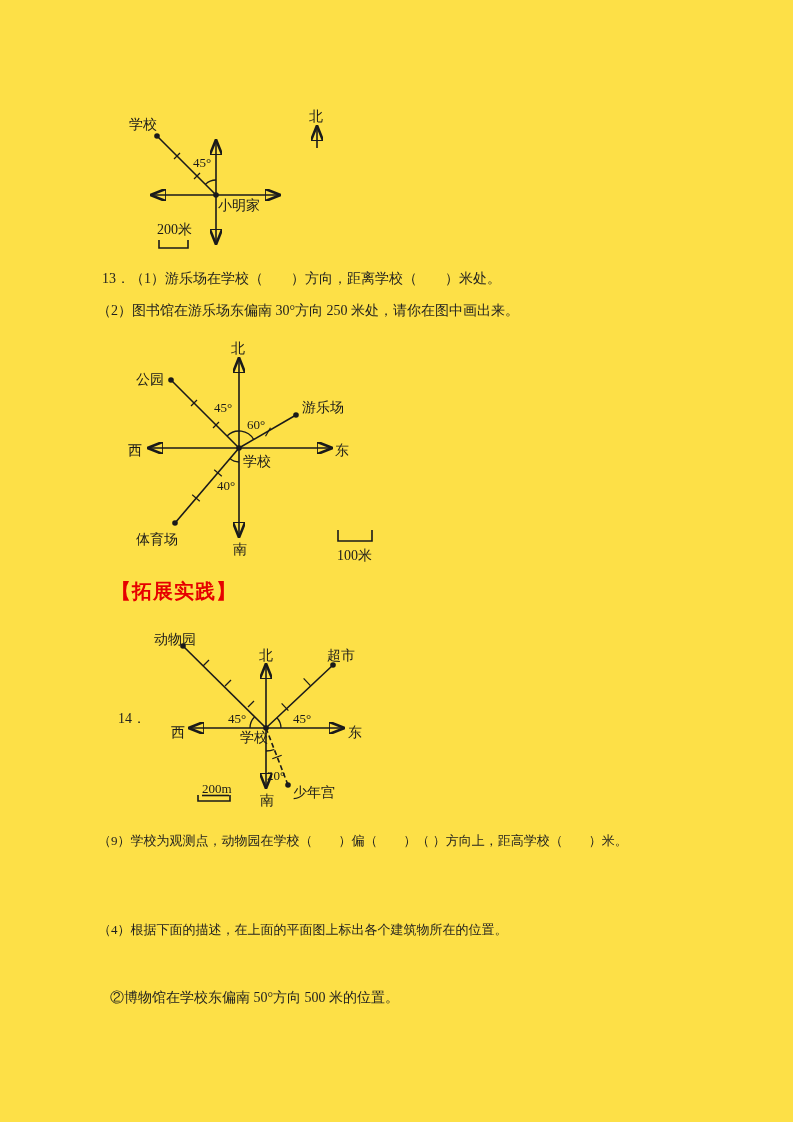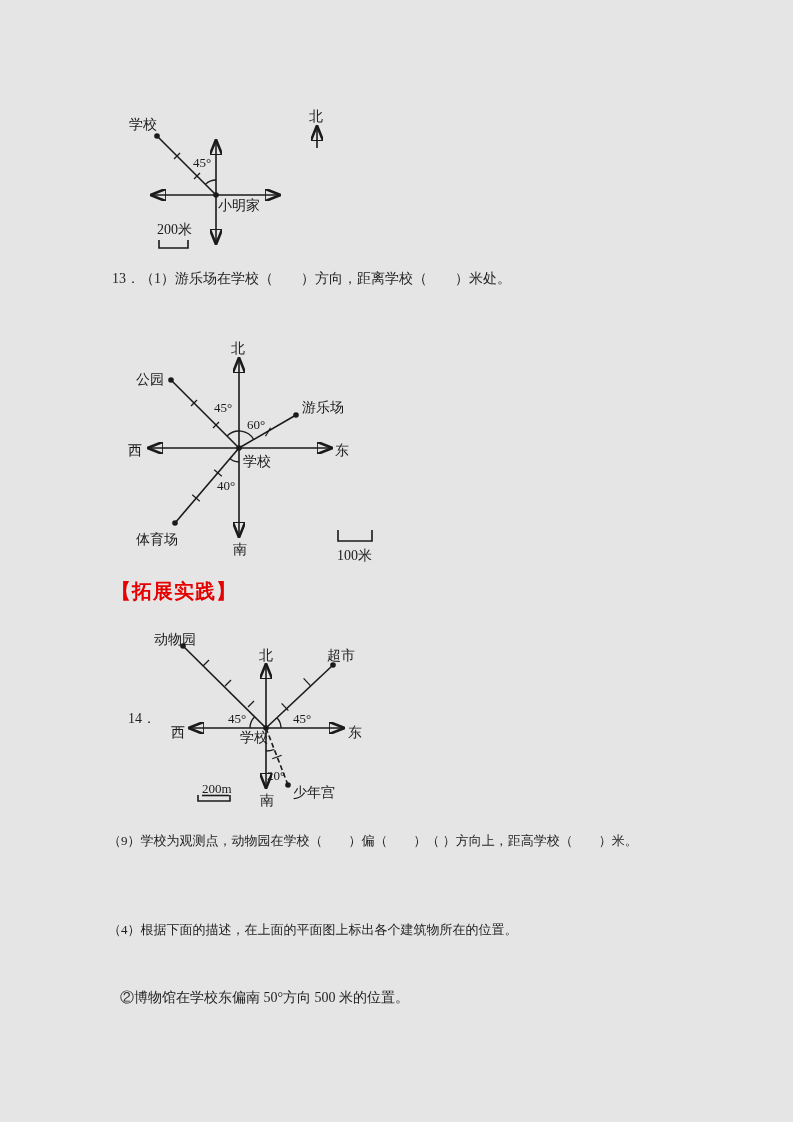--- a/index.html
+++ b/index.html
@@ -1,20 +1,20 @@
 <!DOCTYPE html>
 <html><head>
 <meta charset="utf-8">
 <style>
   html,body{margin:0;padding:0;background:#888;}
   #page{
-    position:relative;width:793px;height:1122px;background:#e5e5e5;
+    position:relative;width:793px;height:1122px;background:#fde047;
     font-family:"Liberation Serif","DejaVu Serif",serif;color:#1a1a1a;overflow:hidden;
   }
-  .line{position:absolute;white-space:pre;line-height:1.15;color:#1f1f1f;margin-left:10px;}
+  .line{position:absolute;white-space:pre;line-height:1.15;color:#1f1f1f;}
   .fs14{font-size:14px;}
   .fs13{font-size:13px;}
   .header{
     position:absolute;font-size:20px;font-weight:bold;letter-spacing:1px;
     font-family:"Liberation Sans","DejaVu Sans",sans-serif;
     text-align:right;
   }
   svg{position:absolute;overflow:visible;}
   svg text{font-family:"Liberation Serif","DejaVu Serif",serif;fill:#1a1a1a;}
   .lbl{font-size:14px;}
@@ -55,20 +55,21 @@
     </g>
     <path d="M 79 140 L 79 148 L 108 148 L 108 140" stroke="#1a1a1a" stroke-width="1.3" fill="none"></path>
     <text class="lbl" x="49" y="29">学校</text>
     <text class="deg" x="113" y="67">45°</text>
     <text class="lbl" x="138" y="110">小明家</text>
     <text class="lbl" x="77" y="134">200米</text>
     <text class="lbl" x="229" y="21">北</text>
   </svg>
 
   <div class="line fs14" style="left:102px;top:271px;">13．（1）游乐场在学校（　　）方向，距离学校（　　）米处。</div>
+  <div class="line fs14" style="left:97px;top:303px;">（2）图书馆在游乐场东偏南 30°方向 250 米处，请你在图中画出来。</div>
 
   <svg class="geo" style="left:110px;top:330px;" width="280" height="235" viewBox="0 0 280 235">
     <defs>
       <marker id="ah2" viewBox="0 0 10 8" refX="9" refY="4" markerWidth="10" markerHeight="8" orient="auto">
         <path d="M0,0 L10,4 L0,8 Z" fill="#1a1a1a" stroke="none"></path>
       </marker>
     </defs>
     <g>
       <line x1="129" y1="118" x2="129" y2="29" marker-end="url(#ah2)"></line>
       <line x1="129" y1="118" x2="129" y2="206" marker-end="url(#ah2)"></line>

